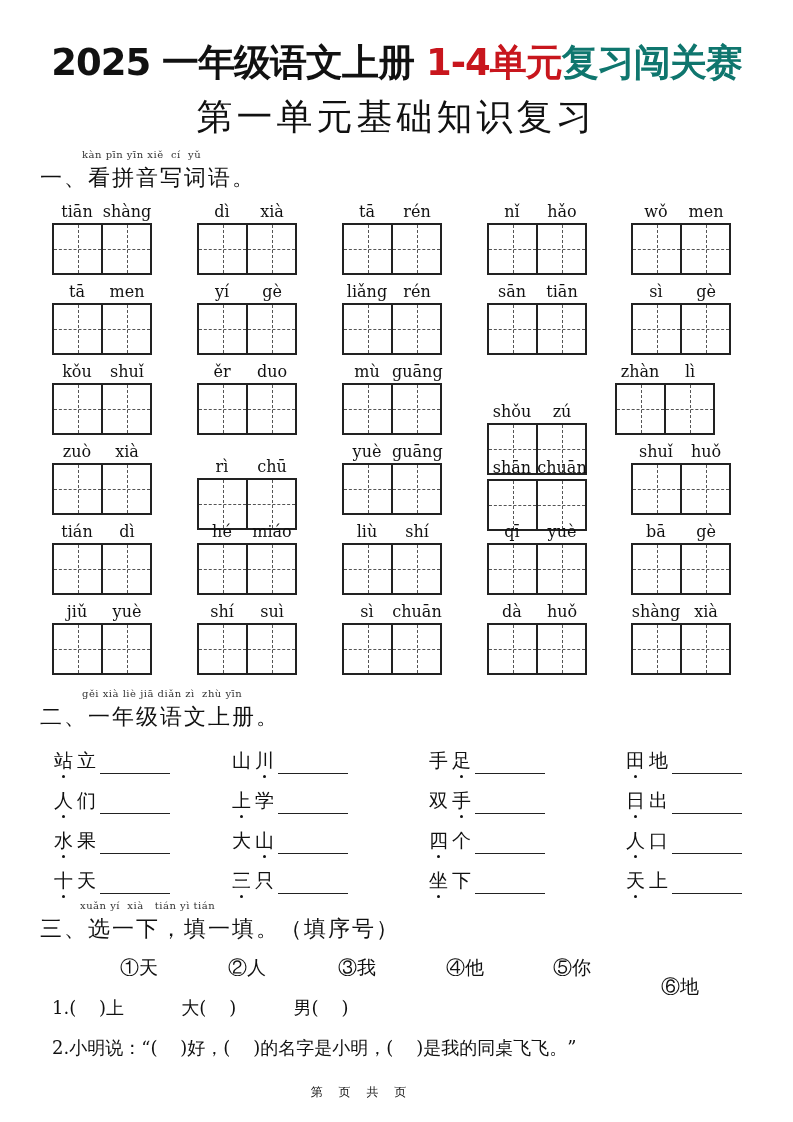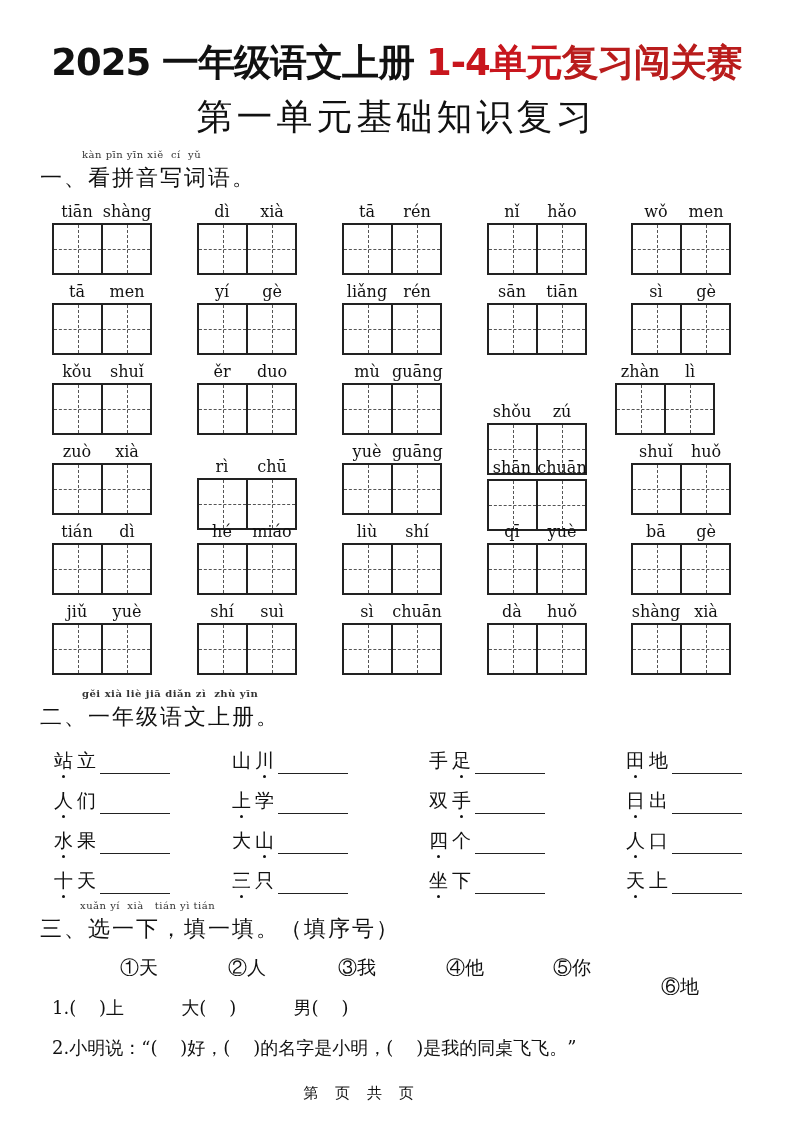--- a/index.html
+++ b/index.html
@@ -1,37 +1,37 @@
 <!DOCTYPE html>
 <html><head>
 <meta charset="utf-8">
 <style>
   html, body { margin: 0; padding: 0; background: #ffffff; }
   body { width: 793px; height: 1122px; position: relative; overflow: hidden; color: #111; font-family: "DejaVu Serif", serif; }
   .title { position: absolute; left: 0; top: 38px; width: 793px; text-align: center; font-family: "DejaVu Sans", sans-serif; font-weight: bold; font-size: 37px; letter-spacing: -1px; line-height: 50px; white-space: nowrap; }
   .title .red { color: #c8161d; }
-  .title .blue { color: #b91c1c; }
+  .title .blue { color: #0f766e; }
   .subtitle { position: absolute; left: 0; top: 94px; width: 793px; text-align: center; font-family: "DejaVu Serif", serif; font-size: 36px; letter-spacing: 4px; line-height: 46px; }
   .sec-pinyin { position: absolute; font-family: "DejaVu Serif", serif; font-size: 10px; color: #333; white-space: pre; letter-spacing: 0.5px; }
   .sec-title { position: absolute; font-family: "DejaVu Serif", serif; font-size: 22px; letter-spacing: 2px; white-space: nowrap; }
   .cell { position: absolute; width: 101px; }
   .cell .py { display: flex; height: 22px; align-items: flex-end; font-family: "DejaVu Serif", serif; font-size: 16px; }
   .cell .py span { width: 50px; text-align: center; white-space: nowrap; }
   .cell .boxes { display: flex; border: 2px solid #222; height: 48px; width: 96px; margin-top: 2px; }
   .cell .box { flex: 1; position: relative; }
   .cell .box + .box { border-left: 2px solid #222; }
   .cell .box::before { content: ""; position: absolute; left: 50%; top: 0; bottom: 0; border-left: 1px dashed #555; }
   .cell .box::after { content: ""; position: absolute; top: 50%; left: 0; right: 0; border-top: 1px dashed #555; }
   .zy { position: absolute; font-size: 19px; white-space: nowrap; display: flex; align-items: flex-end; }
   .zy .ch { position: relative; display: inline-block; width: 23px; text-align: center; }
   .zy .ch.dot::after { content: ""; position: absolute; left: 50%; bottom: -4px; width: 3px; height: 3px; margin-left: -1.5px; background: #111; border-radius: 50%; }
   .zy .line { display: inline-block; width: 70px; border-bottom: 1px solid #222; margin-left: 2px; height: 18px; }
   .opt { position: absolute; top: 955px; font-size: 19px; white-space: nowrap; }
   .q { position: absolute; font-size: 18px; white-space: pre; font-family: "DejaVu Serif", serif; }
-  .footer { position: absolute; top: 1084px; left: 0; width: 723px; text-align: center; font-family: "DejaVu Sans", sans-serif; font-size: 15px; letter-spacing: 6px; }
+  .footer { position: absolute; top: 1084px; left: 0; width: 723px; text-align: center; font-family: "DejaVu Sans", sans-serif; font-size: 12px; letter-spacing: 6px; }
 </style>
 </head>
 <body>
 
 <div class="title"><span>2025 一年级语文上册 </span><span class="red">1-4单元</span><span class="blue">复习闯关赛</span></div>
 <div class="subtitle">第一单元基础知识复习</div>
 
 <div class="sec-pinyin" style="left:82px; top:149px;">kàn pīn yīn xiě  cí  yǔ</div>
 <div class="sec-title" style="left:40px; top:163px;">一、看拼音写词语。</div>
 
@@ -331,21 +331,21 @@
         <span>shàng</span>
         <span>xià</span>
       </div>
       <div class="boxes">
         <div class="box"></div>
         <div class="box"></div>
       </div>
     </div>
   </div>
 
-<div class="sec-pinyin" style="left:82px; top:688px;font-weight:bold;">gěi xià liè jiā diǎn zì  zhù yīn</div>
+<div class="sec-pinyin" style="left:82px; top:688px;">gěi xià liè jiā diǎn zì  zhù yīn</div>
 <div class="sec-title" style="left:40px; top:702px;">二、一年级语文上册。</div>
 
 <div id="zhuyin">
     <div class="zy" style="left: 52px; top: 748px;">
       <span class="ch dot">站</span>
       <span class="ch">立</span>
       <span class="line"></span>
     </div>
     <div class="zy" style="left: 230px; top: 748px;">
       <span class="ch">山</span>

